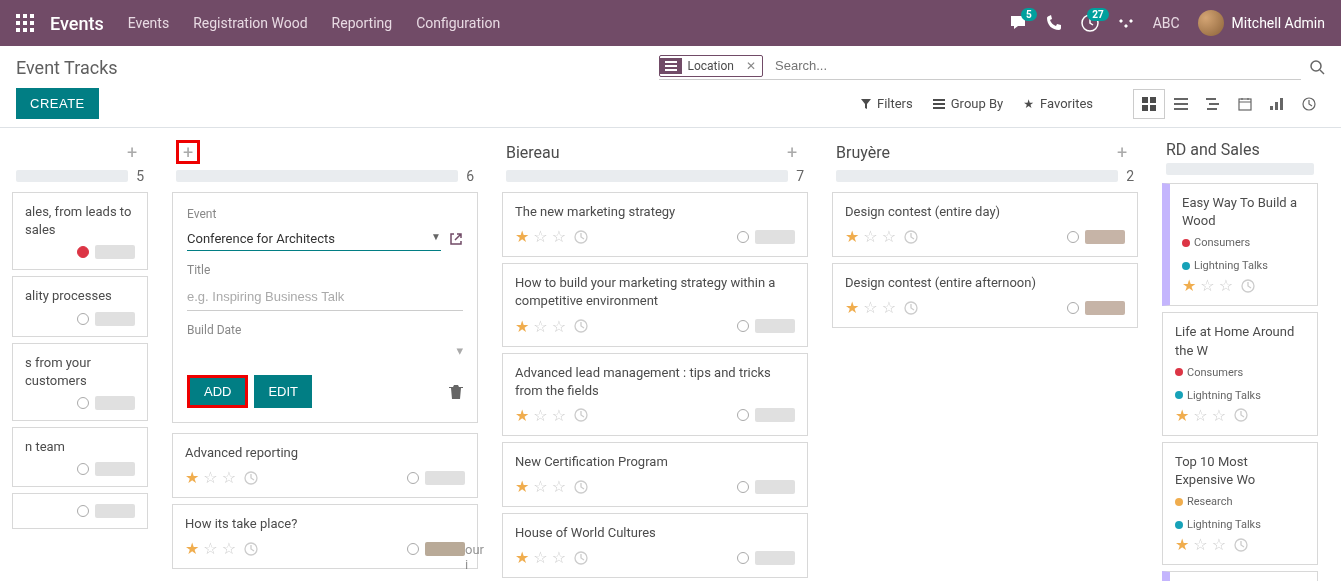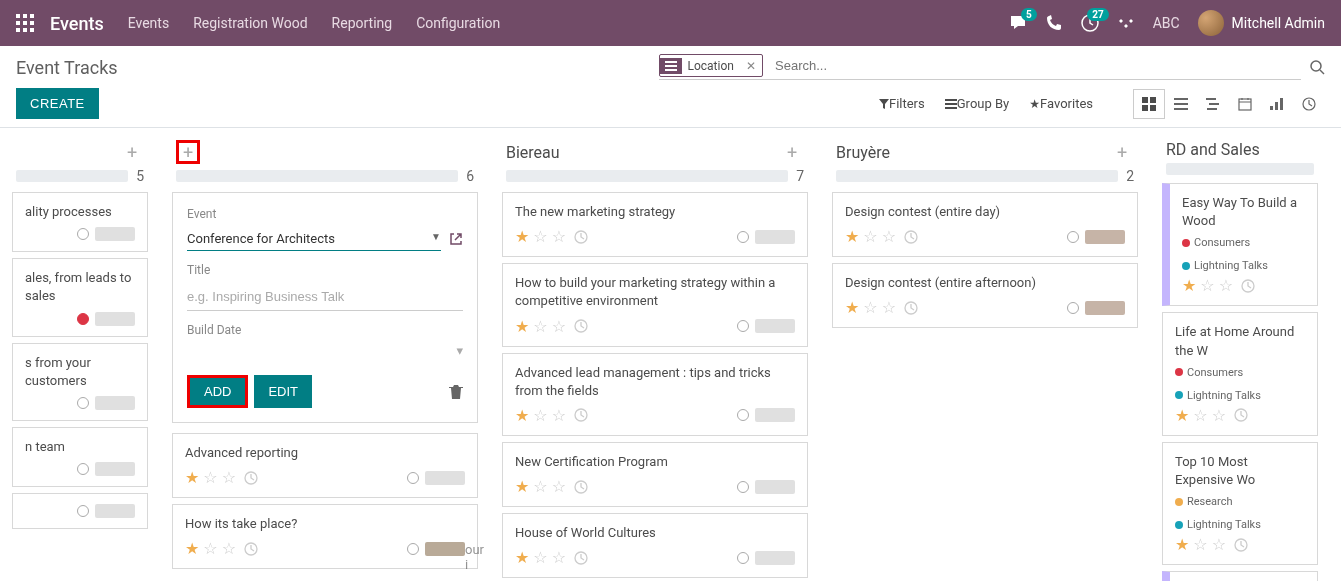--- a/index.html
+++ b/index.html
@@ -14,31 +14,31 @@
 .nav-right { margin-left: auto; display: flex; align-items: center; gap: 18px; }
 .nav-icon { width: 18px; height: 18px; position: relative; }
 .nav-badge { position: absolute; top: -6px; right: -10px; background: #00a09d; color: #fff; border-radius: 10px; font-size: 10px; padding: 1px 5px; font-weight: bold; }
 .nav-user { display: flex; align-items: center; gap: 8px; }
 .nav-avatar { width: 26px; height: 26px; border-radius: 50%; background: radial-gradient(circle at 30% 30%, #d4a574, #8b6239); }
 
 
 .control-panel { border-bottom: 1px solid #dee2e6; padding: 8px 16px 0 16px; }
 .cp-row1 { display: flex; align-items: center; margin-bottom: 8px; }
 .breadcrumb { font-size: 18px; color: #5f5f5f; flex: 1; }
-.search-box { flex: 1; display: flex; border-bottom: 1px solid #ccc; padding-bottom: 2px; }
+.search-box { flex: 1; display: flex; align-items: center; border-bottom: 1px solid #ccc; padding-bottom: 2px; }
 .search-facet { display: inline-flex; align-items: center; border: 1px solid #714b67; border-radius: 2px; font-size: 12px; margin-right: 8px; }
 .facet-icon { background: #714b67; color: #fff; padding: 3px 5px; }
 .facet-label { padding: 3px 6px; color: #4c4c4c; }
 .facet-remove { padding: 3px 6px; color: #888; cursor: pointer; }
 .search-input { border: none; outline: none; flex: 1; font-size: 13px; padding: 4px; }
 .search-icon { margin-left: auto; color: #666; }
 .cp-row2 { display: flex; align-items: center; padding-bottom: 8px; }
 .btn-create { background: #017e84; color: #fff; border: none; padding: 8px 14px; font-size: 13px; font-weight: 500; cursor: pointer; letter-spacing: 0.5px; }
 .cp-filters { margin-left: auto; display: flex; gap: 20px; align-items: center; margin-right: 40px; }
-.filter-btn { display: flex; align-items: center; color: #4c4c4c; font-size: 13px; cursor: pointer; }
+.filter-btn { display: flex; align-items: center; gap: 6px; color: #4c4c4c; font-size: 13px; cursor: pointer; }
 .view-switcher { display: flex; gap: 0; align-items: center; }
 .view-btn { width: 32px; height: 30px; border: 1px solid transparent; display: flex; align-items: center; justify-content: center; cursor: pointer; color: #666; }
 .view-btn.active { border-color: #ccc; background: #fff; }
 
 
 .kanban { display: flex; padding: 8px 0 0 0; height: calc(100% - 130px); overflow-x: hidden; }
 .kanban-col { width: 330px; flex-shrink: 0; padding: 0 8px; }
 .col-header { display: flex; align-items: center; padding: 4px 8px 4px 8px; }
 .col-title { font-size: 16px; color: #4c4c4c; flex: 1; }
 .col-add { color: #aaa; font-size: 18px; cursor: pointer; width: 24px; height: 24px; display: flex; align-items: center; justify-content: center; }
@@ -232,33 +232,33 @@
   <div class="kanban-col" style="width:160px; margin-left:0;">
     <div class="col-header">
         <span class="col-title"></span>
         <span class="col-add">+</span>
       </div>
     <div class="col-bar">
         <div class="progress-bar"></div>
         <span class="col-count">5</span>
       </div>
     <div class="kanban-card">
+      <div class="card-title">ales, from leads to sales</div>
+      <div class="card-footer">
+          <span class="card-right">
+            <span class="radio-dot red"></span>
+            <span class="mini-icon"></span>
+          </span>
+        </div>
+    </div>
+    <div class="kanban-card">
       <div class="card-title">ality processes</div>
       <div class="card-footer">
           <span class="card-right">
             <span class="radio-dot"></span>
-            <span class="mini-icon"></span>
-          </span>
-        </div>
-    </div>
-    <div class="kanban-card">
-      <div class="card-title">ales, from leads to sales</div>
-      <div class="card-footer">
-          <span class="card-right">
-            <span class="radio-dot red"></span>
             <span class="mini-icon"></span>
           </span>
         </div>
     </div>
     <div class="kanban-card">
       <div class="card-title">s from your customers</div>
       <div class="card-footer">
           <span class="card-right">
             <span class="radio-dot"></span>
             <span class="mini-icon"></span>

